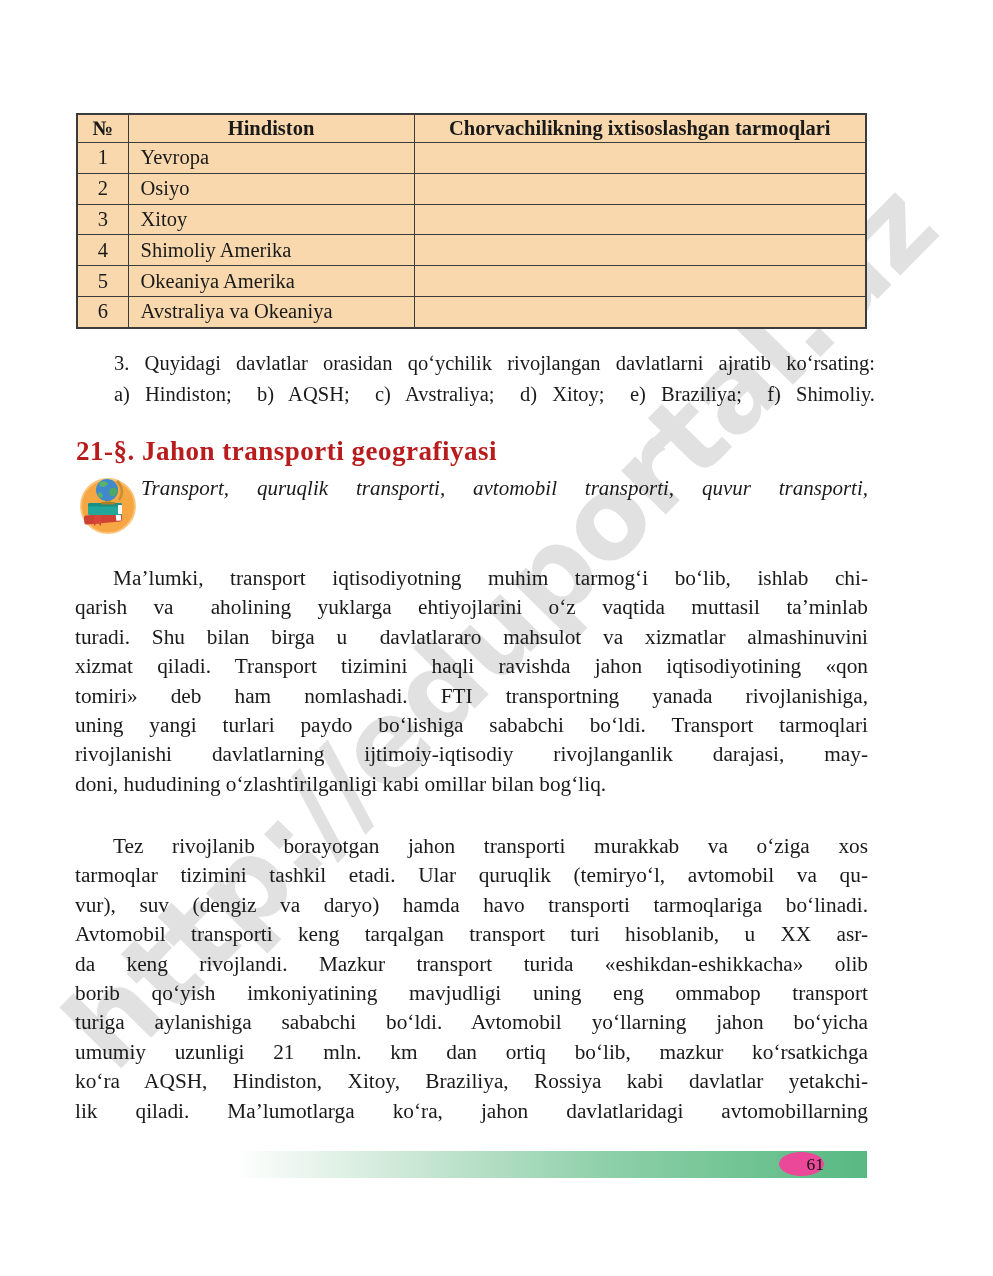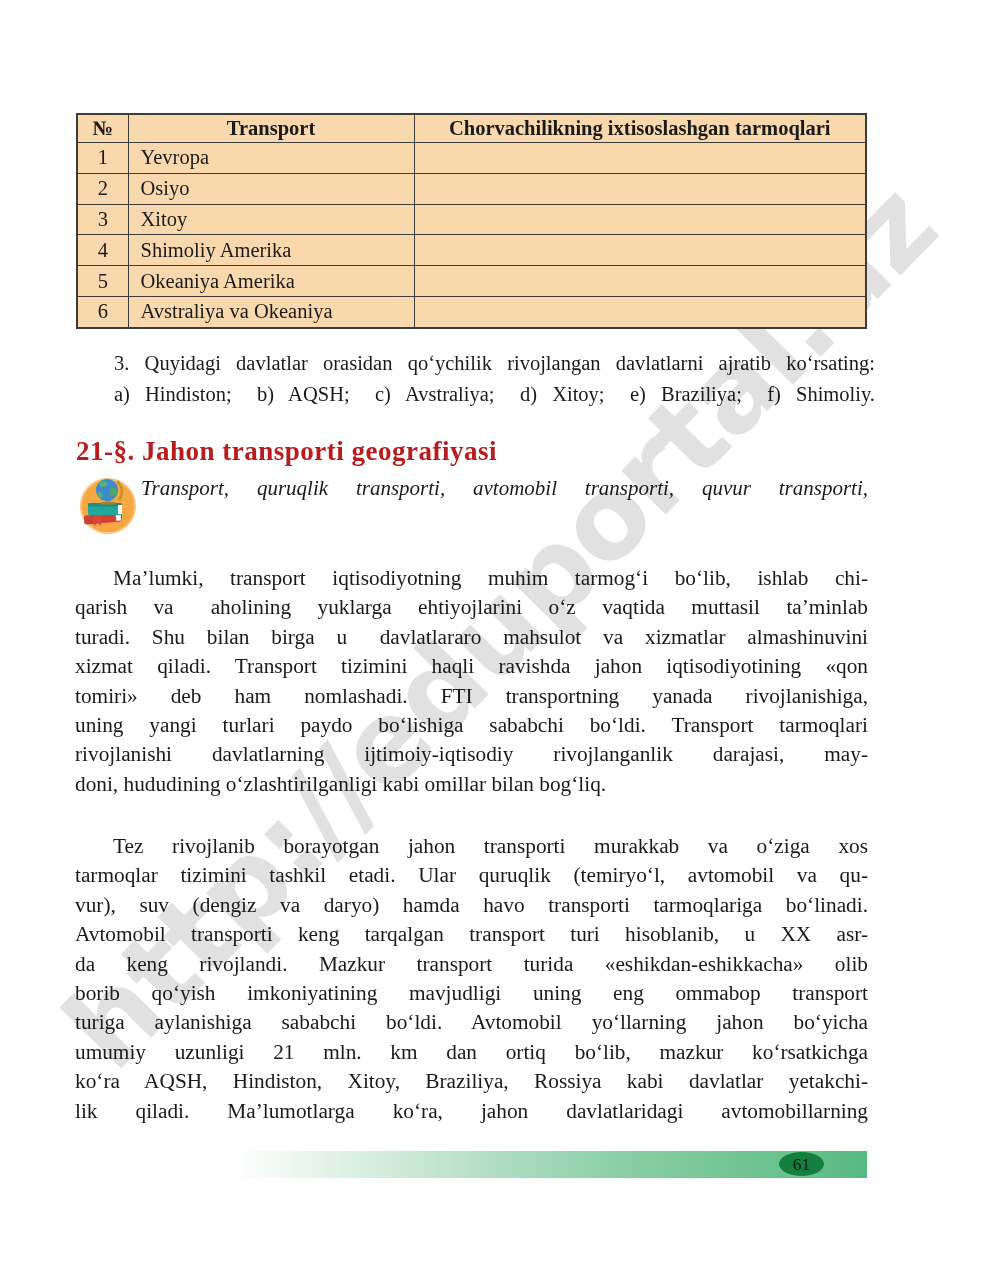--- a/index.html
+++ b/index.html
@@ -42,40 +42,40 @@
   
   .para{left:75px;width:793px;font-size:21.3px;line-height:29.4px;}
   #para-1{top:564px;} #para-2{top:832px;}
   .bl{display:block;}
   .ind{padding-left:38px;}
 
   
   #footer-bar{left:76px;top:1151px;width:791px;height:27px;
       background:linear-gradient(90deg, rgba(255,255,255,0) 0%, rgba(255,255,255,0) 20%,
                  rgba(186,224,200,0.75) 42%, #8ccfa8 68%, #58b981 100%);}
-  #page-badge{left:779px;top:1152px;width:45px;height:24px;background:#15803d;
-      border-radius:50%;text-align:center;font-size:17.5px;line-height:24px;color:#111;}
+  #page-badge{left:779px;top:1152px;width:45px;height:24px;background:#ec4899;
+      border-radius:50%;text-align:right;font-size:17.5px;line-height:24px;color:#111;}
 </style>
 </head>
 <body>
 
 <div id="page">
 
   <div id="watermark">http://eduportal.uz</div>
 
   <table id="regions-table">
     <colgroup>
         <col class="colw1">
         <col class="colw2">
         <col class="colw3">
       </colgroup>
     <thead>
       <tr>
         <th>№</th>
-        <th>Transport</th>
+        <th>Hindiston</th>
         <th>Chorvachilikning ixtisoslashgan tarmoqlari</th>
       </tr>
     </thead>
     <tbody>
       <tr>
         <td class="c1">1</td>
         <td class="c2">Yevropa</td>
         <td class="c3"></td>
       </tr>
       <tr>

